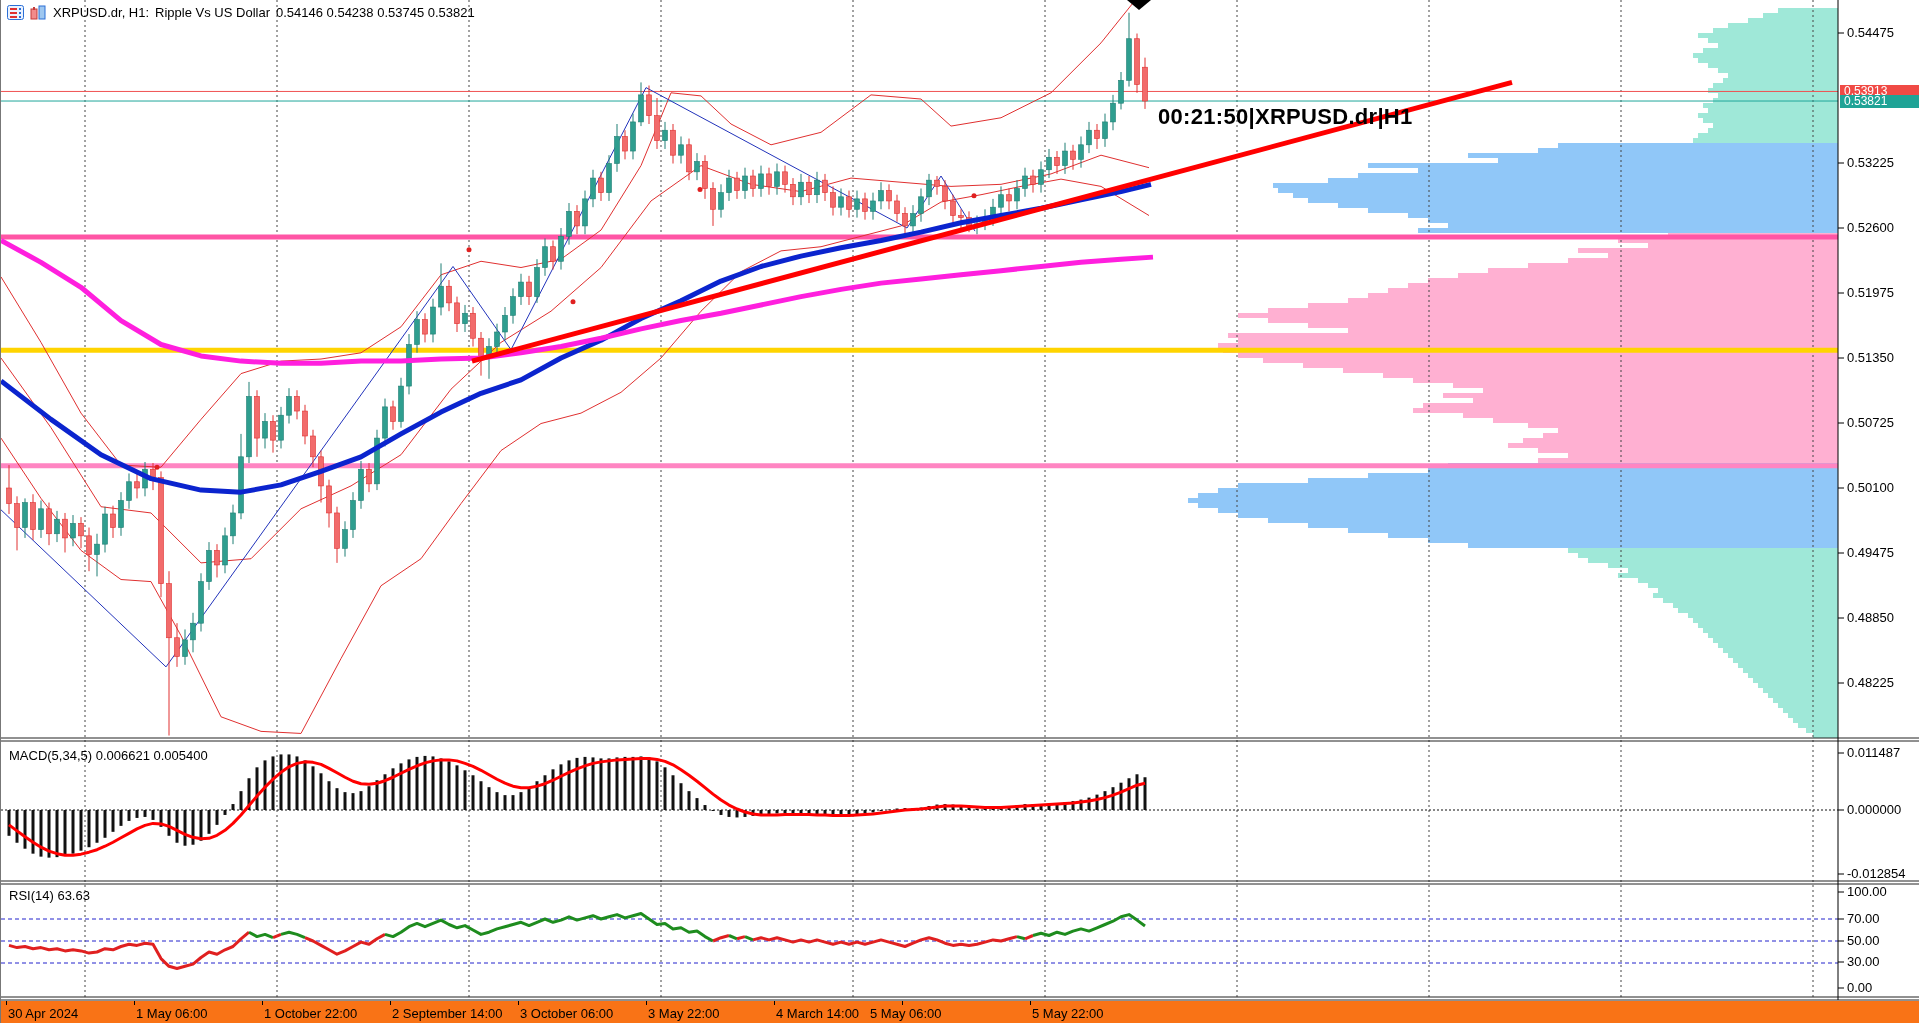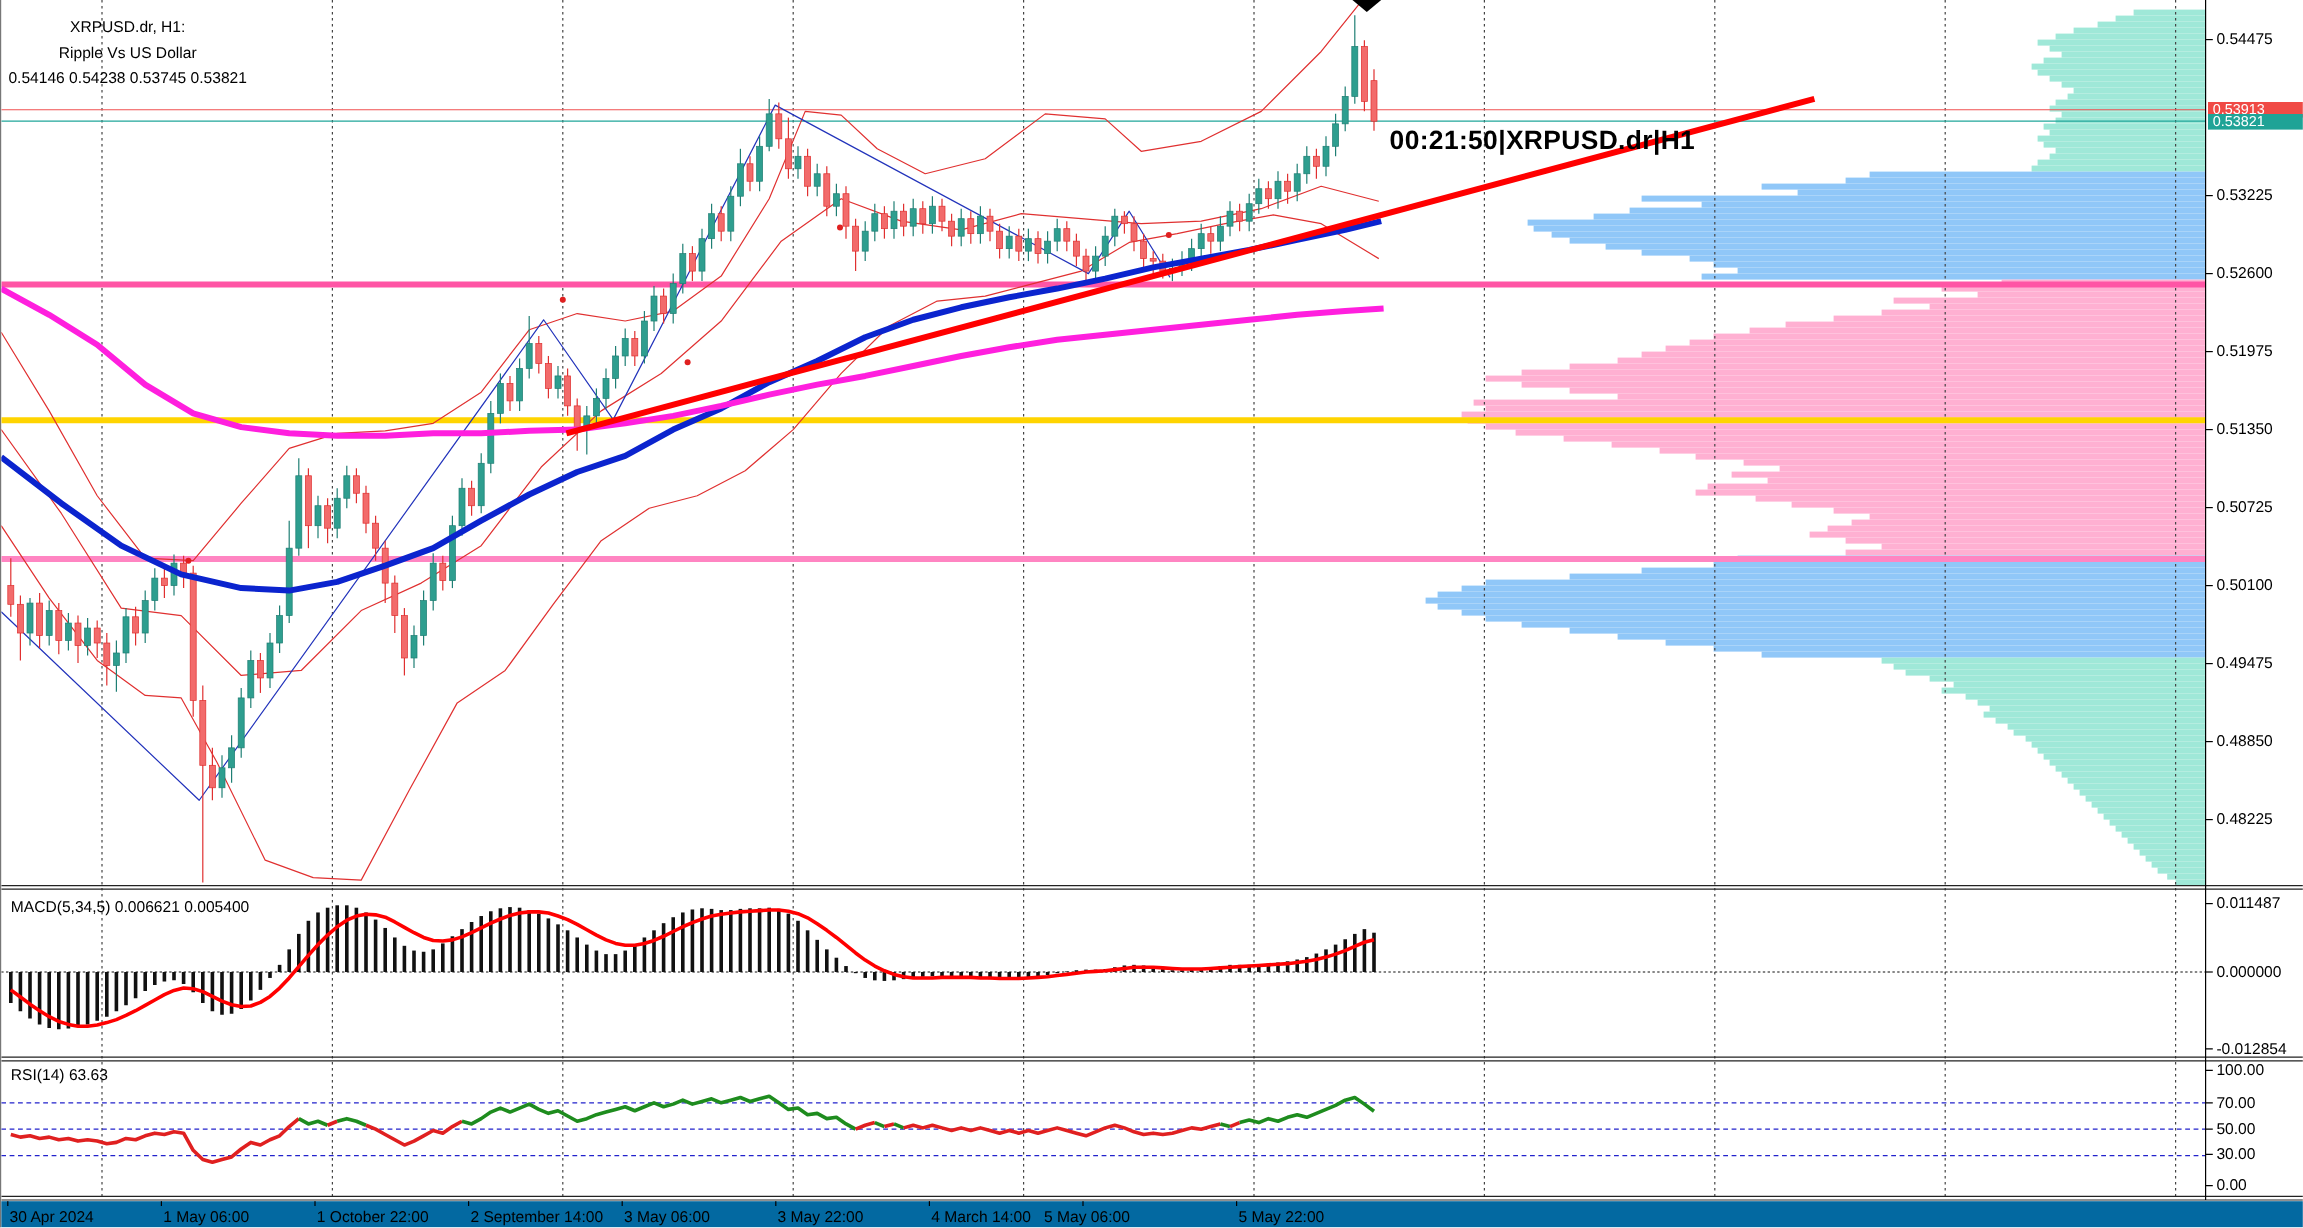--- a/index.html
+++ b/index.html
@@ -1,27 +1,27 @@
 <!DOCTYPE html>
 <html><head>
 <meta charset="utf-8">
 <style>
   html,body{margin:0;padding:0;background:#fff;}
   #app{position:relative;width:1919px;height:1023px;background:#fff;overflow:hidden;
        font-family:"Liberation Sans","DejaVu Sans",sans-serif;border-left:1px solid #777;}
   #chart-svg{position:absolute;left:0;top:0;}
-  #titlebar{position:absolute;left:6px;top:3px;height:18px;display:flex;align-items:center;gap:6px;z-index:30;flex-direction:column;}
+  #titlebar{position:absolute;left:6px;top:3px;height:18px;display:flex;align-items:center;gap:6px;z-index:30;}
   #titlebar .ticon{width:17px;height:15px;display:inline-block;}
   #titlebar .ttext{font-size:13px;color:#000;white-space:pre;}
   .badge{position:absolute;left:1839px;width:80px;height:13px;z-index:25;color:#fff;
          font-size:12px;line-height:13px;padding-left:4px;}
   #annot{position:absolute;z-index:28;font-size:22px;font-weight:bold;color:#000;letter-spacing:.3px;}
   #arrow{position:absolute;z-index:28;width:0;height:0;border-left:12px solid transparent;
          border-right:12px solid transparent;border-top:10px solid #000;}
-  #time-axis{position:absolute;left:0;top:1001px;width:1919px;height:22px;background:#0369a1;z-index:20;}
+  #time-axis{position:absolute;left:0;top:1001px;width:1919px;height:22px;background:#f97316;z-index:20;}
   #time-axis span{position:absolute;top:5px;font-size:13px;color:#000;white-space:nowrap;}
   #time-axis i{position:absolute;top:0;width:1px;height:4px;background:#000;}
 </style>
 </head>
 <body>
 
 <div id="app">
   <svg id="chart-svg" width="1919" height="1001">
       <g>
         <rect x="1777" y="8" width="60" height="5" fill="#9fe8d8"></rect>
@@ -744,21 +744,21 @@
   <div id="time-axis">
       <i style="left: 5px;"></i>
       <span style="left: 7px;">30 Apr 2024</span>
       <i style="left: 133px;"></i>
       <span style="left: 135px;">1 May 06:00</span>
       <i style="left: 261px;"></i>
       <span style="left: 263px;">1 October 22:00</span>
       <i style="left: 389px;"></i>
       <span style="left: 391px;">2 September 14:00</span>
       <i style="left: 517px;"></i>
-      <span style="left: 519px;">3 May 06:00</span>
+      <span style="left: 519px;">3 October 06:00</span>
       <i style="left: 645px;"></i>
       <span style="left: 647px;">3 May 22:00</span>
       <i style="left: 773px;"></i>
       <span style="left: 775px;">4 March 14:00</span>
       <i style="left: 901px;"></i>
       <span style="left: 869px;">5 May 06:00</span>
       <i style="left: 1029px;"></i>
       <span style="left: 1031px;">5 May 22:00</span>
     </div>
 </div>

